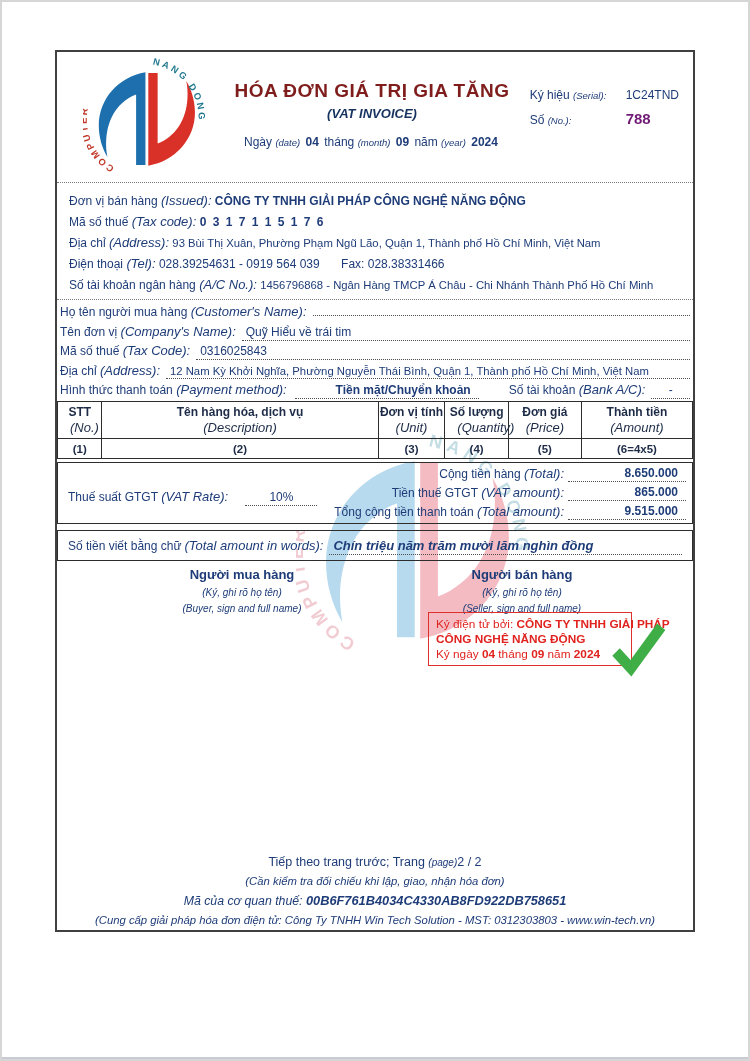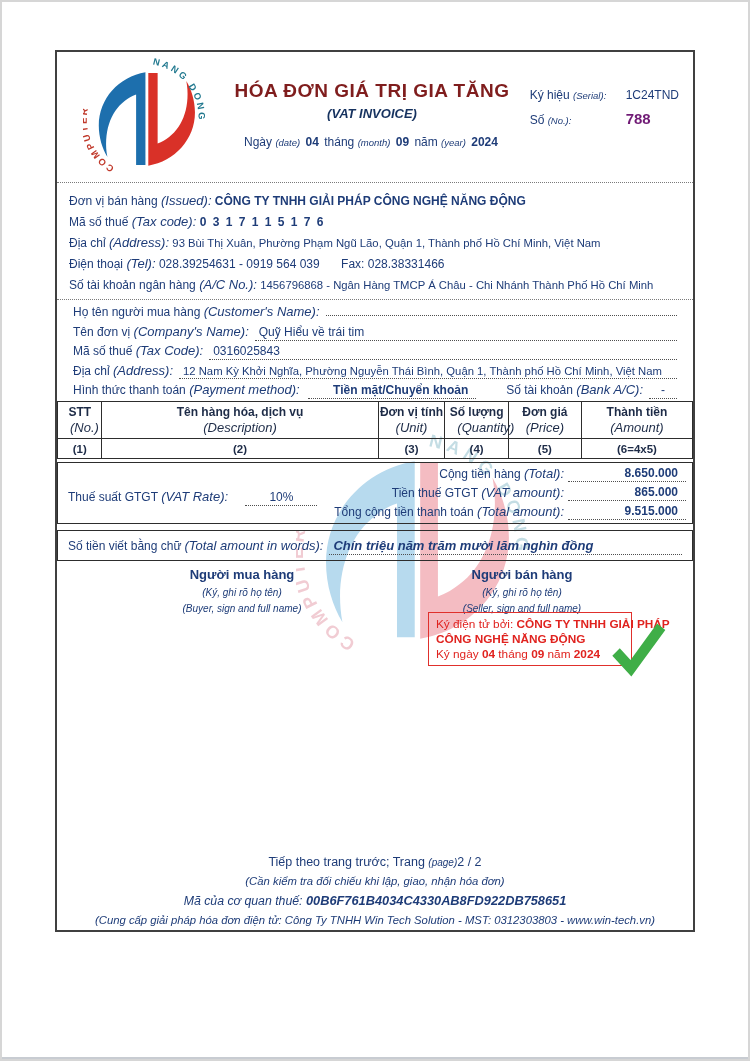--- a/index.html
+++ b/index.html
@@ -29,21 +29,21 @@
   .serial-val{font-weight:normal;}
   .no-val{color:#701a75;font-size:15px;font-weight:bold;}
   
   .sec-seller{height:117px;border-bottom:1px dotted #7a7a7a;padding:7px 12px 0;box-sizing:border-box;font-size:12px;}
   .sline{height:21px;line-height:21px;white-space:nowrap;overflow:hidden;}
   .lbl-en{font-size:13px;font-style:italic;}
   .bold{font-weight:bold;}
   .taxdigits{font-weight:bold;letter-spacing:1.5px;}
   .fit{font-size:11.3px;}
   
-  .sec-buyer{height:101px;padding:4px 16px 0;box-sizing:border-box;font-size:12px;}
+  .sec-buyer{height:101px;padding:4px 3px 0;box-sizing:border-box;font-size:12px;}
   .bline{display:flex;align-items:baseline;height:19.5px;white-space:nowrap;}
   .bl-lbl{white-space:nowrap;}
   .dot-rest{flex:1;border-bottom:1px dotted #4e4e4e;margin-left:6px;padding:0 4px 1px;min-width:20px;}
   .dot-seg{border-bottom:1px dotted #4e4e4e;padding:0 8px 1px;text-align:right;}
   .center{text-align:center;}
   
   table.items{width:100%;border-collapse:collapse;table-layout:fixed;}
   table.items th,table.items td{border:1.5px solid #2d2d2d;padding:0;text-align:center;color:#1d2b47;}
   th .vn{display:block;font-size:12px;font-weight:bold;padding-top:3px;}
   th .en{display:block;font-size:13px;font-style:italic;font-weight:normal;padding:1px 12px 3px;}

